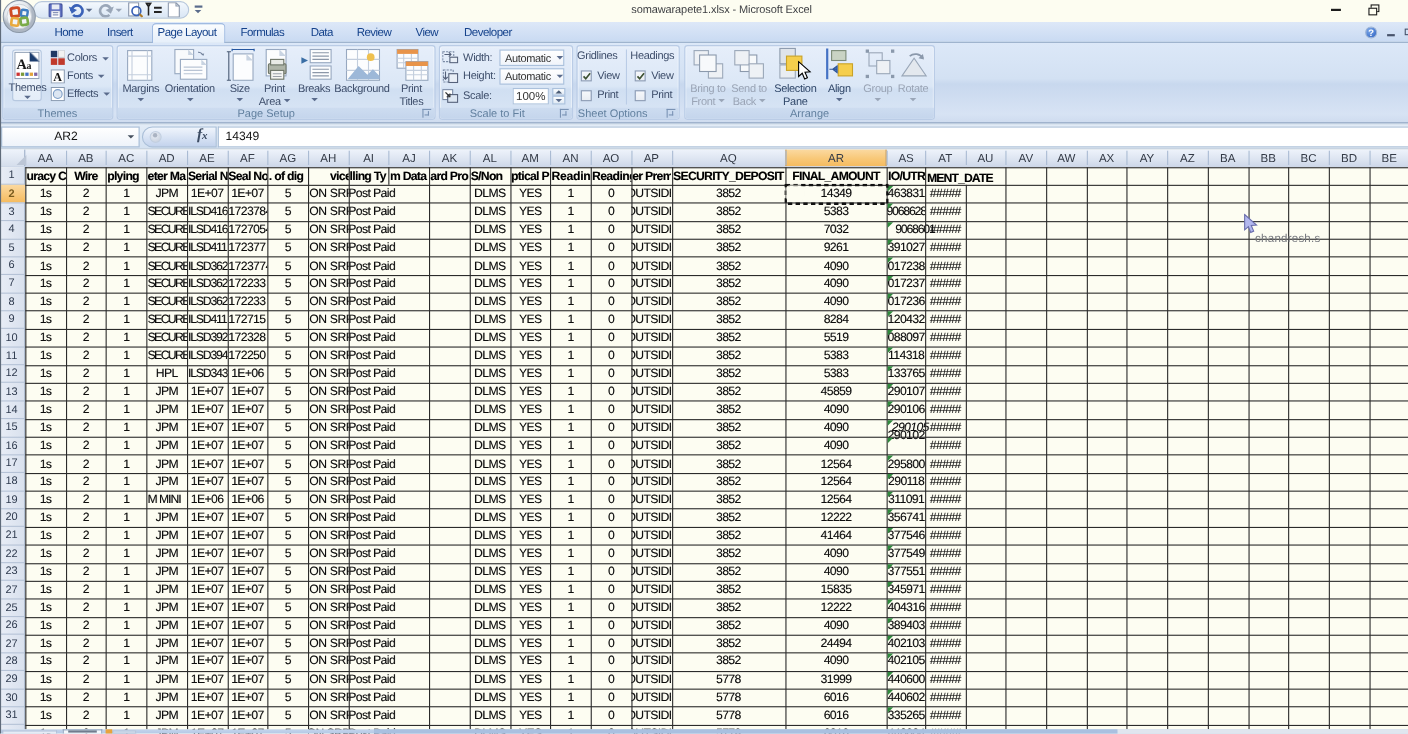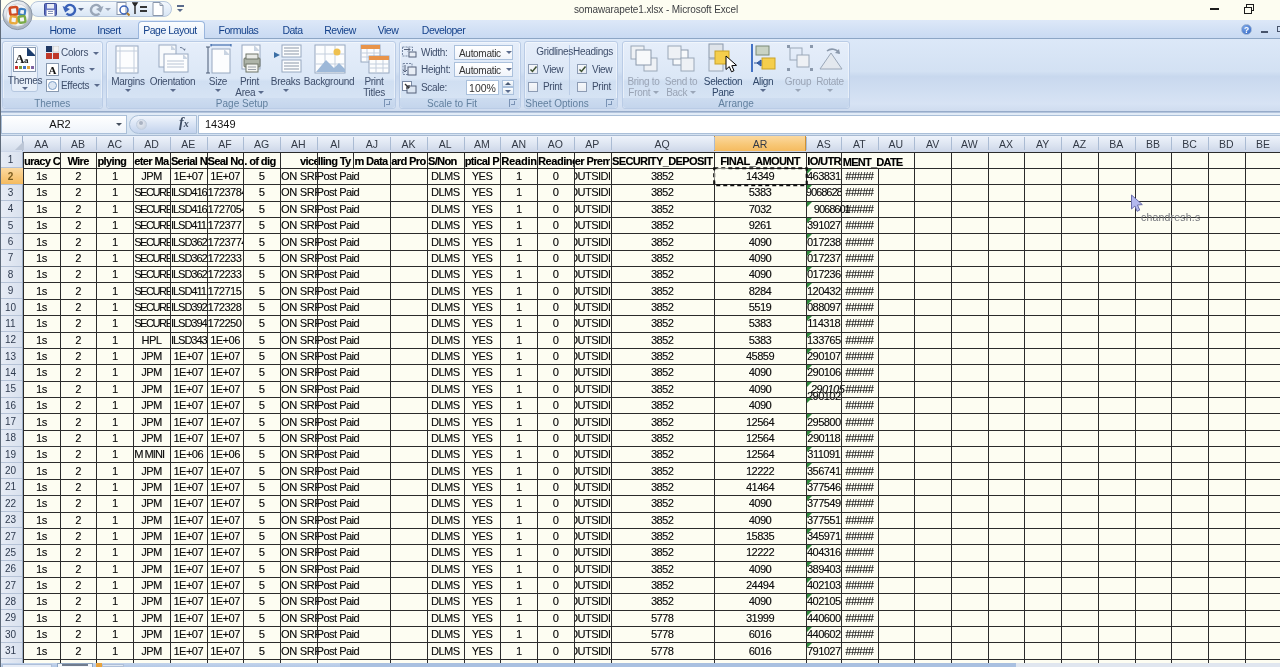--- a/index.html
+++ b/index.html
@@ -195,21 +195,21 @@
 <div style="position:absolute;left:454px;top:44.5px;width:59px;height:15.5px;background:linear-gradient(#fff,#f0f4fa);border:1px solid #abc1dc;z-index:3;font-size:10px;letter-spacing:-0.3px;color:#333;padding:2px 0 0 4px;">Automatic</div>
 <div class="car" style="position:absolute;left:505.5px;top:51px;"></div>
 <div style="position:absolute;left:454px;top:61.5px;width:59px;height:15.5px;background:linear-gradient(#fff,#f0f4fa);border:1px solid #abc1dc;z-index:3;font-size:10px;letter-spacing:-0.3px;color:#333;padding:2px 0 0 4px;">Automatic</div>
 <div class="car" style="position:absolute;left:505.5px;top:68px;"></div>
 <div style="position:absolute;left:466px;top:79.5px;width:33px;height:15.5px;background:#fff;border:1px solid #abc1dc;z-index:3;font-size:10.5px;color:#333;text-align:center;padding-top:1.5px;">100%</div>
 <div style="position:absolute;left:502px;top:79.5px;width:12px;height:7.5px;background:linear-gradient(#fdfefe,#dfe9f4);border:1px solid #abc1dc;z-index:3;"></div>
 <div style="position:absolute;left:505px;top:82px;width:0;height:0;border-left:3px solid transparent;border-right:3px solid transparent;border-bottom:3px solid #4a5b75;z-index:4;"></div>
 <div style="position:absolute;left:502px;top:87px;width:12px;height:7.5px;background:linear-gradient(#fdfefe,#dfe9f4);border:1px solid #abc1dc;z-index:3;"></div>
 <div class="car" style="position:absolute;left:505px;top:90px;"></div>
 <div style="position:absolute;left:569px;top:45px;width:1px;height:50px;background:#bacce6;z-index:2;"></div>
-<div style="position:absolute;left:513px;top:46px;width:60px;text-align:right;font-size:10px;letter-spacing:-0.3px;color:#3e4e6b;z-index:3;">Gridlines</div>
+<div style="position:absolute;left:513px;top:46px;width:60px;text-align:center;font-size:10px;letter-spacing:-0.3px;color:#3e4e6b;z-index:3;">Gridlines</div>
 <div style="position:absolute;left:563px;top:46px;width:60px;text-align:center;font-size:10px;letter-spacing:-0.3px;color:#3e4e6b;z-index:3;">Headings</div>
 <div style="position:absolute;left:528px;top:64px;width:10px;height:10px;background:linear-gradient(#f6f8fb,#e9edf3);border:1px solid #8d9cb4;z-index:3;"></div>
 <svg class="ab" style="left:529px;top:64.5px;z-index:4;" width="9" height="9" viewBox="0 0 9 9">
     <path d="M1.5 4.5 L3.5 6.5 L7.5 1.5" stroke="#3d5132" stroke-width="1.5" fill="none"></path>
   </svg>
 <div style="position:absolute;left:543px;top:63.5px;font-size:10px;letter-spacing:-0.3px;color:#3e4e6b;z-index:3;">View</div>
 <div style="position:absolute;left:577px;top:64px;width:10px;height:10px;background:linear-gradient(#f6f8fb,#e9edf3);border:1px solid #8d9cb4;z-index:3;"></div>
 <svg class="ab" style="left:578px;top:64.5px;z-index:4;" width="9" height="9" viewBox="0 0 9 9">
     <path d="M1.5 4.5 L3.5 6.5 L7.5 1.5" stroke="#3d5132" stroke-width="1.5" fill="none"></path>
   </svg>
@@ -1037,21 +1037,21 @@
 <div class="cell" style="left:243.32px;top:642.4px;width:36.72px;height:16.36px;z-index:3;">5</div>
 <div class="cell cl" style="left:280.04px;top:642.4px;width:36.72px;height:16.36px;z-index:2;letter-spacing:-0.3px;">ON SRP</div>
 <div style="position:absolute;left:316.6px;top:642.4px;height:16.36px;font-size:11px;letter-spacing:-0.5px;color:#0d0d0d;display:flex;align-items:center;white-space:nowrap;z-index:2;text-shadow:0.3px 0 0.3px rgba(20,20,20,0.4);">Post Paid</div>
 <div class="cell" style="left:426.92px;top:642.4px;width:36.72px;height:16.36px;z-index:3;">DLMS</div>
 <div class="cell" style="left:463.64px;top:642.4px;width:36.72px;height:16.36px;z-index:3;">YES</div>
 <div class="cell" style="left:500.36px;top:642.4px;width:36.72px;height:16.36px;z-index:3;">1</div>
 <div class="cell" style="left:537.08px;top:642.4px;width:36.72px;height:16.36px;z-index:3;">0</div>
 <div class="cell" style="left:573.8px;top:642.4px;width:36.7px;height:16.36px;z-index:3;">OUTSIDE</div>
 <div class="cell" style="left:610.5px;top:642.4px;width:103.25px;height:16.36px;z-index:3;">5778</div>
 <div class="cell" style="left:713.75px;top:642.4px;width:92.5px;height:16.36px;z-index:3;">6016</div>
-<div class="cell" style="left:806.25px;top:642.4px;width:35px;height:16.36px;z-index:3;letter-spacing:-0.5px;">791027</div>
+<div class="cell" style="left:806.25px;top:642.4px;width:35px;height:16.36px;z-index:3;letter-spacing:-0.5px;">335265</div>
 <div class="cell" style="left:841.25px;top:642.4px;width:36.25px;height:16.36px;z-index:3;">#####</div>
 <div class="gtri" style="left:807.25px;top:643.4px;"></div>
 <div class="cell" style="left:23px;top:658.76px;width:36.72px;height:16.36px;">1s</div>
 <div class="cell" style="left:59.72px;top:658.76px;width:36.72px;height:16.36px;">2</div>
 <div class="cell" style="left:96.44px;top:658.76px;width:36.72px;height:16.36px;">1</div>
 <div class="cell" style="left:133.16px;top:658.76px;width:36.72px;height:16.36px;">JPM</div>
 <div class="cell" style="left:169.88px;top:658.76px;width:36.72px;height:16.36px;">1E+07</div>
 <div class="cell" style="left:206.6px;top:658.76px;width:36.72px;height:16.36px;">1E+07</div>
 <div class="cell" style="left:243.32px;top:658.76px;width:36.72px;height:16.36px;">5</div>
 <div class="cell" style="left:280.04px;top:658.76px;width:36.72px;height:16.36px;">ON SRP</div>

